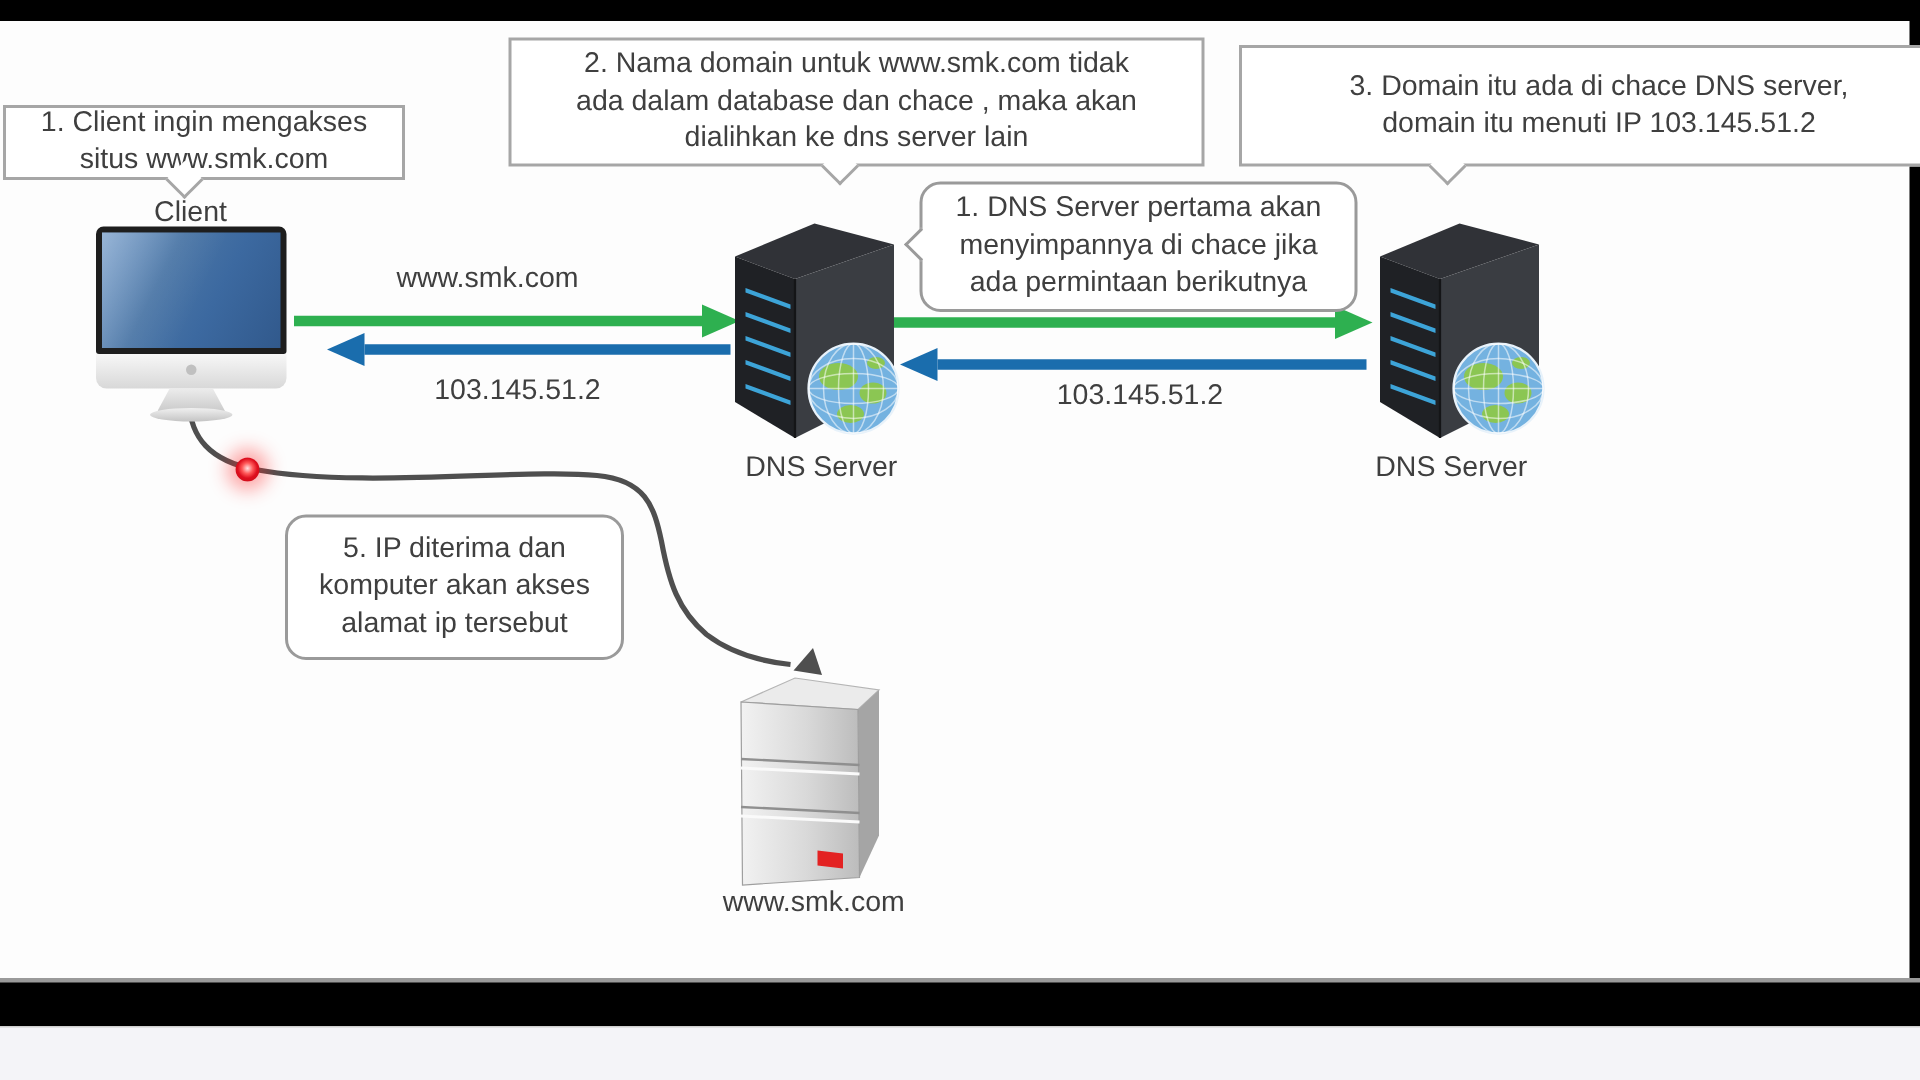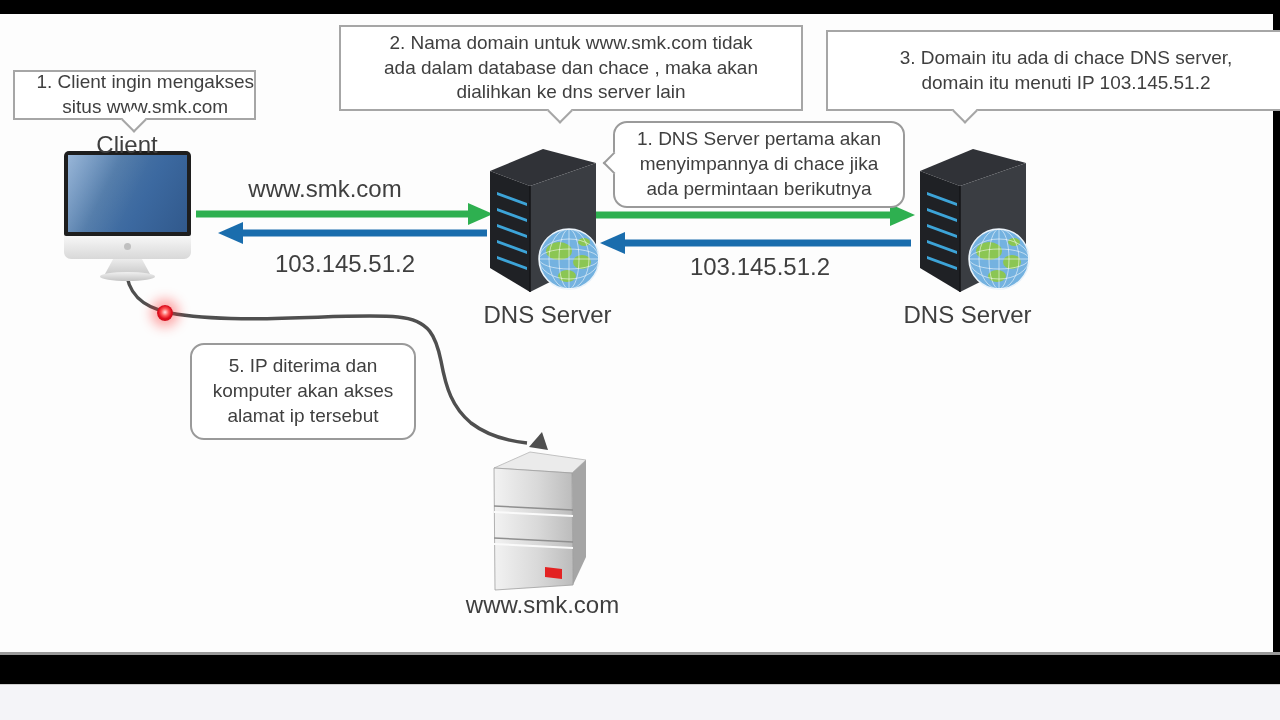--- a/index.html
+++ b/index.html
@@ -18,21 +18,21 @@
   .callout { position:absolute; background:#fff; border:2px solid #a6a6a6; color:#3f3f3f;
              font-size:19px; line-height:1.3; text-align:center; white-space:pre-line;
              display:flex; align-items:center; justify-content:center; z-index:30; }
   .callout.rounded { border-radius:14px; border-color:#9a9a9a; }
   .tail-down { position:absolute; width:18px; height:18px; background:#fff; transform:rotate(45deg);
                border-right:2px solid #a6a6a6; border-bottom:2px solid #a6a6a6; bottom:-11px; }
   .tail-left { position:absolute; width:16px; height:16px; background:#fff; transform:rotate(45deg);
                border-left:2px solid #9a9a9a; border-bottom:2px solid #9a9a9a; left:-9px; }
 
   
-  .lbl { position:absolute; color:#3f3f3f; font-size:24px; text-align:center; z-index:25; }
+  .lbl { position:absolute; color:#3f3f3f; font-size:19px; text-align:center; z-index:25; }
 
   
   .overlay { position:absolute; left:0; top:0; width:1280px; height:720px; z-index:10; }
   .node-svg { position:absolute; z-index:20; }
 
   
   .imac { position:absolute; left:64px; top:151px; width:127px; height:130px; z-index:20; }
   .imac .bezel { position:absolute; left:0; top:0; width:127px; height:85px; background:#1e1e1e; border-radius:5px 5px 2px 2px; }
   .imac .screen { position:absolute; left:4px; top:4px; width:119px; height:77px;
                   background:linear-gradient(118deg,#7099c8 0%,#4b76a6 35%,#3c69a0 62%,#31598c 100%); }
@@ -183,21 +183,21 @@
       <line x1="4" y1="57" x2="83" y2="61" stroke="#8f8f8f" stroke-width="1.6"></line>
       <line x1="4" y1="63" x2="83" y2="67" stroke="#fafafa" stroke-width="2"></line>
       <line x1="4" y1="89" x2="83" y2="93" stroke="#8f8f8f" stroke-width="1.6"></line>
       <line x1="4" y1="95" x2="83" y2="99" stroke="#fafafa" stroke-width="2"></line>
     </g>
     <polygon points="55,118 72,120 72,130 55,128" fill="#e32222"></polygon>
   </svg>
 
   <div class="laser"></div>
 
-  <div class="callout" style="left:13px; top:70px; width:243px; height:50px;justify-content:flex-end;">
+  <div class="callout" style="left:2px; top:70px; width:268px; height:50px;">
     <span>1. Client ingin mengakses
 situs www.smk.com</span>
     <div class="tail-down" style="left:110px;"></div>
   </div>
 
   <div class="callout" style="left:320px; top:25px; width:464px; height:86px;margin-left:19px;">
     <span>2. Nama domain untuk www.smk.com tidak
 ada dalam database dan chace , maka akan
 dialihkan ke dns server lain</span>
     <div class="tail-down" style="left:210px;"></div>

